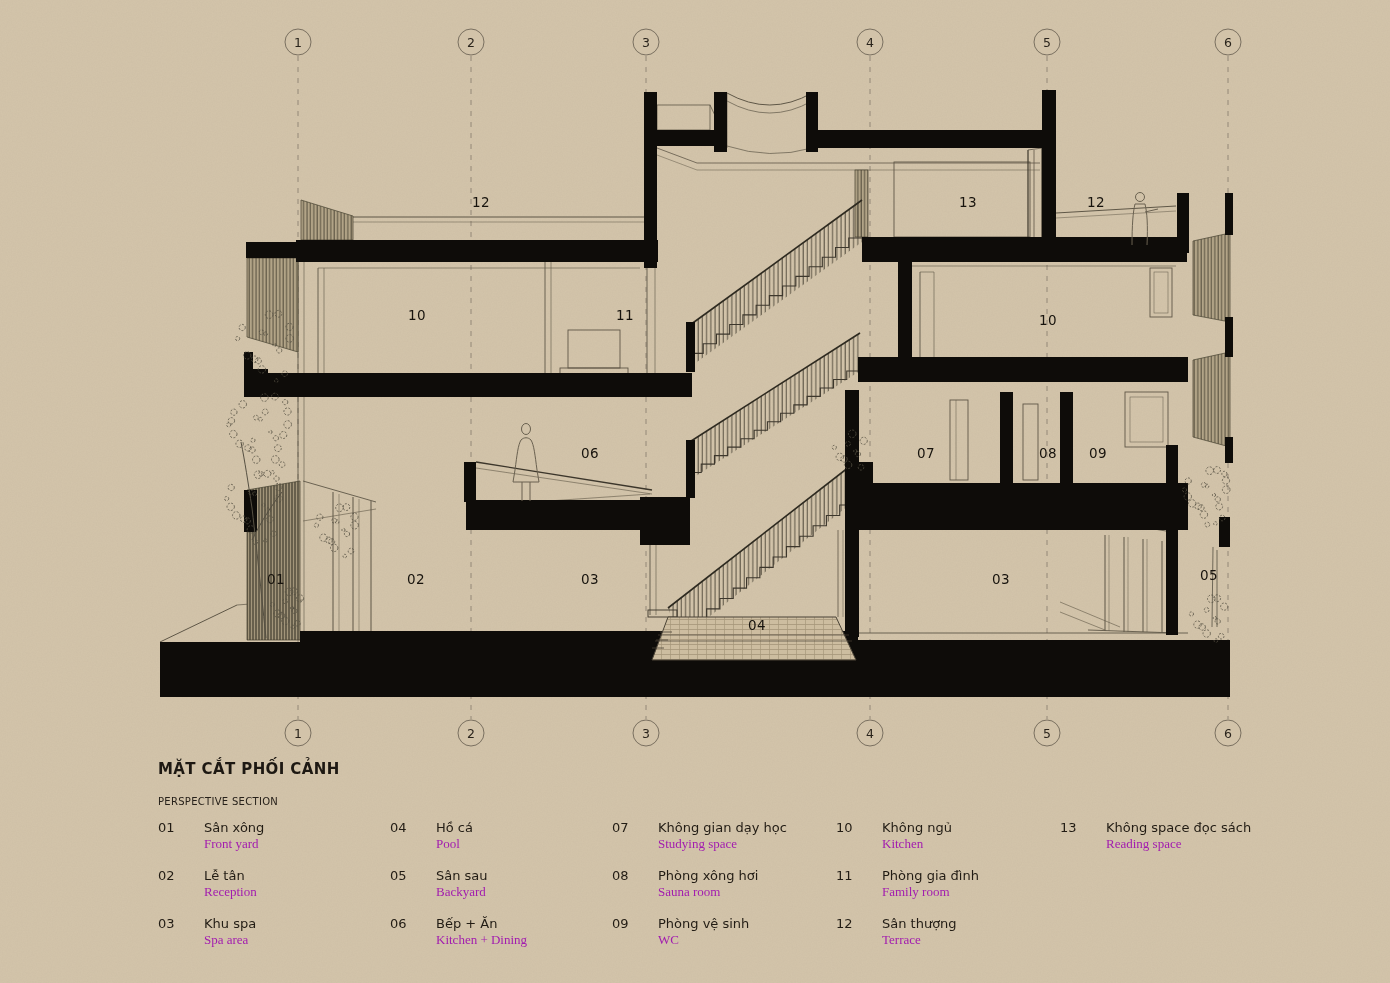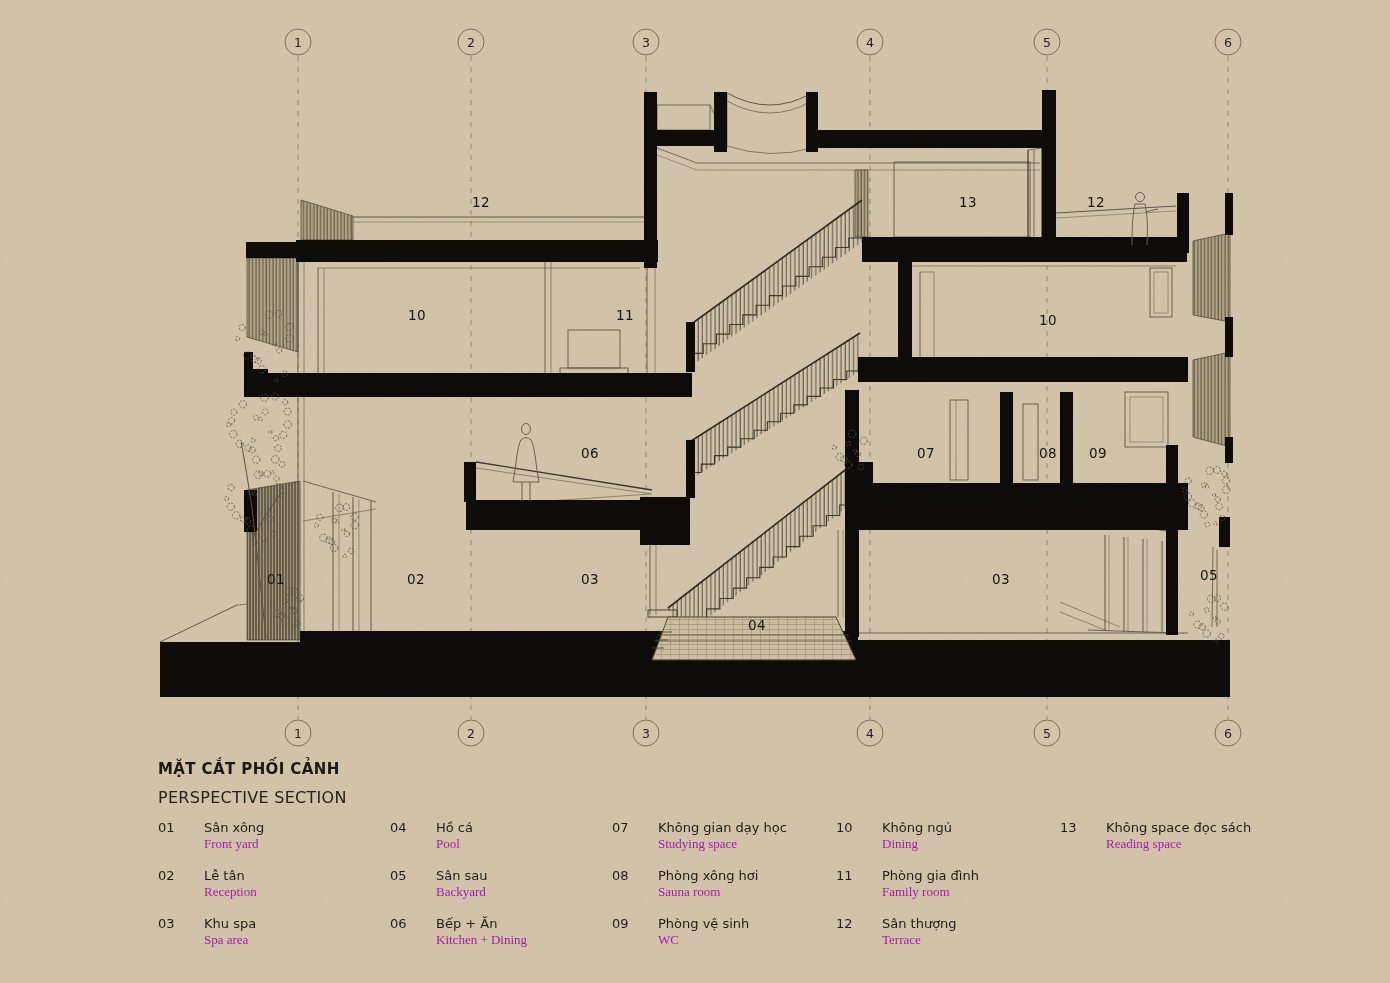--- a/index.html
+++ b/index.html
@@ -1,21 +1,21 @@
 <!DOCTYPE html>
 <html><head>
 <meta charset="utf-8">
 <style>
   html,body{margin:0;padding:0;background:#b9ab91;}
   .sheet{position:relative;width:1390px;height:983px;overflow:hidden;
          background:#d4c5ab;font-family:"DejaVu Sans","Liberation Sans",sans-serif;}
   .sheet svg{position:absolute;left:0;top:0;}
   .titleblock{position:absolute;left:158px;top:760px;color:#1d1812;}
   .titleblock .vi{font-size:15px;font-weight:bold;letter-spacing:.4px;}
-  .titleblock .en{font-size:16px;margin-top:10px;letter-spacing:.3px;color:#27211a;}
+  .titleblock .en{font-size:10px;margin-top:18px;letter-spacing:.3px;color:#27211a;}
   .legend{position:absolute;left:0;top:0;width:100%;height:100%;pointer-events:none;}
   .leg-col{position:absolute;top:820px;width:240px;}
   .leg-item{display:flex;margin-bottom:16px;color:#221c14;font-size:13px;line-height:16px;}
   .leg-num{width:46px;flex:0 0 46px;}
   .leg-vi{white-space:nowrap;}
   .leg-en{white-space:nowrap;color:#a21caf;font-family:Liberation Serif, serif;}
   text{font-family:"DejaVu Sans","Liberation Sans",sans-serif;}
   .roomlbl{font-size:13.5px;fill:#17130d;letter-spacing:.5px;}
   .gridnum{font-size:12.5px;fill:#2a241c;}
 </style>
@@ -510,21 +510,21 @@
             <div class="leg-vi">Phòng vệ sinh</div>
             <div class="leg-en">WC</div>
           </div>
         </div>
       </div>
       <div class="leg-col" style="left: 836px;">
         <div class="leg-item">
           <div class="leg-num">10</div>
           <div>
             <div class="leg-vi">Không ngủ</div>
-            <div class="leg-en">Dining</div>
+            <div class="leg-en">Kitchen</div>
           </div>
         </div>
         <div class="leg-item">
           <div class="leg-num">11</div>
           <div>
             <div class="leg-vi">Phòng gia đình</div>
             <div class="leg-en">Family room</div>
           </div>
         </div>
         <div class="leg-item">

